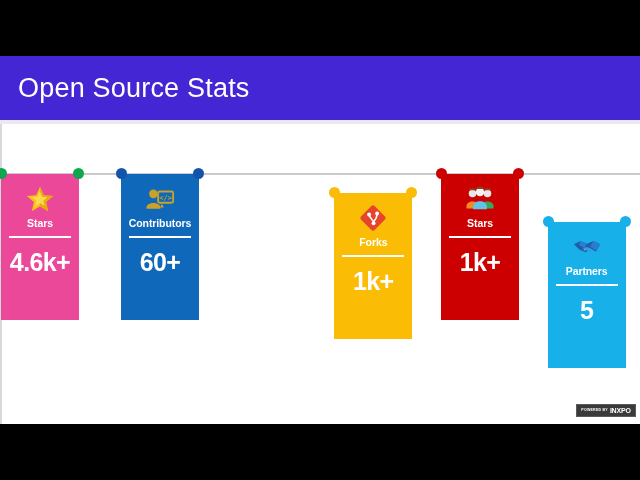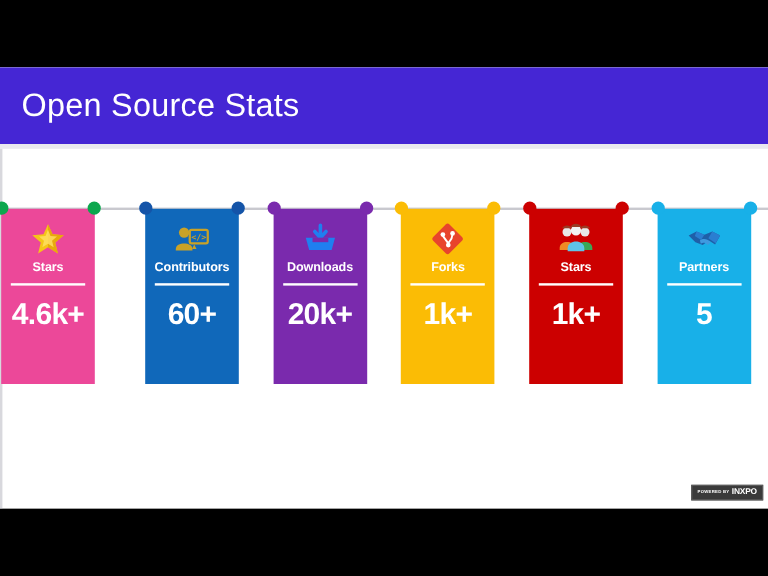--- a/index.html
+++ b/index.html
@@ -192,35 +192,21 @@
               <text x="22" y="17" font-size="7.5" font-family="monospace" fill="#c9a227" text-anchor="middle" font-weight="bold">&lt;/&gt;</text>
               <path d="M18 21 L20 25 L16 25 Z" fill="#c9a227"></path>
               <circle cx="9" cy="10.5" r="4.6" fill="#c9a227"></circle>
               <path d="M1.6 25 C1.6 18.6 16.4 18.6 16.4 25 L16.4 26.5 L1.6 26.5 Z" fill="#c9a227"></path>
             </svg>
           </span>
           <span class="b-label">Contributors</span>
           <span class="b-sep"></span>
           <span class="b-value">60+</span>
         </div>
-        <div class="banner" style="background: rgb(122, 42, 173); left: 227.667px;">
-          <span class="dot l" style="background:#7a2aad"></span>
-          <span class="dot r" style="background:#7a2aad"></span>
-          <span class="b-icon">
-            <svg width="30" height="30" viewBox="0 0 32 32">
-              <path d="M16 4 L16 13 M16 15 L11 9.5 M16 15 L21 9.5" stroke="#1f7ff0" stroke-width="3.2" fill="none" stroke-linecap="round" stroke-linejoin="round"></path>
-              <path d="M3 15 L29 15 L26 26 L6 26 Z" fill="#1f7ff0"></path>
-              <rect x="9" y="15" width="14" height="4" fill="#7a2aad"></rect>
-            </svg>
-          </span>
-          <span class="b-label">Downloads</span>
-          <span class="b-sep"></span>
-          <span class="b-value">20k+</span>
-        </div>
-        <div class="banner" style="background: rgb(251, 188, 5); left: 334.333px;">
+        <div class="banner" style="background: rgb(251, 188, 5); left: 334.333px; margin-top: 19px;">
           <span class="dot l" style="background:#fbbc05"></span>
           <span class="dot r" style="background:#fbbc05"></span>
           <span class="b-icon">
             <svg width="30" height="30" viewBox="0 0 32 32">
               <rect x="16" y="1.5" width="20.5" height="20.5" rx="2.4" transform="rotate(45 16 1.5)" fill="#e8442c"></rect>
               <circle cx="11.8" cy="12.2" r="2.1" fill="#fff"></circle>
               <circle cx="20.4" cy="11.2" r="2.1" fill="#fff"></circle>
               <circle cx="16.6" cy="21.6" r="2.1" fill="#fff"></circle>
               <path d="M12.1 13.9 L16.3 19.6 M20.1 13.1 C20.1 17 17.4 18.6 16.8 19.6" stroke="#fff" stroke-width="1.7" fill="none" stroke-linecap="round"></path>
             </svg>
@@ -242,21 +228,21 @@
               <path d="M8.6 24.5 C8.6 16.4 23.4 16.4 23.4 24.5 L23.4 27 L8.6 27 Z" fill="#5fc4e8"></path>
               <path d="M3.6 6.6 C5.4 3.4 10.6 3.4 12.4 6.6 Z" fill="#9a3b24"></path>
               <path d="M19.6 6.6 C21.4 3.4 26.6 3.4 28.4 6.6 Z" fill="#9a3b24"></path>
               <path d="M11.2 5.4 C13.2 1.8 18.8 1.8 20.8 5.4 Z" fill="#9a3b24"></path>
             </svg>
           </span>
           <span class="b-label">Stars</span>
           <span class="b-sep"></span>
           <span class="b-value">1k+</span>
         </div>
-        <div class="banner" style="background: rgb(24, 176, 232); left: 547.667px;">
+        <div class="banner" style="background: rgb(24, 176, 232); left: 547.667px; margin-top: 48px;">
           <span class="dot l" style="background:#18b0e8"></span>
           <span class="dot r" style="background:#18b0e8"></span>
           <span class="b-icon">
             <svg width="30" height="30" viewBox="0 0 32 32">
               <path d="M2 13 L9 9.5 L16 12.5 L23 9.5 L30 13 L25.5 21 L20 17.5 L14.5 21.5 L8 19 Z" fill="#1f5fa8"></path>
               <path d="M9 9.5 L16 12.5 L13 17 L7.5 13.5 Z" fill="#2a7ed1"></path>
               <path d="M23 9.5 L30 13 L26 20 L19.5 15.5 Z" fill="#2a7ed1"></path>
               <path d="M12 17.5 C15 15.2 18.5 16 21.5 19 L19 21.5 C16.5 19 14.5 19.2 12.8 20.4 Z" fill="#3f9ae0"></path>
             </svg>
           </span>

